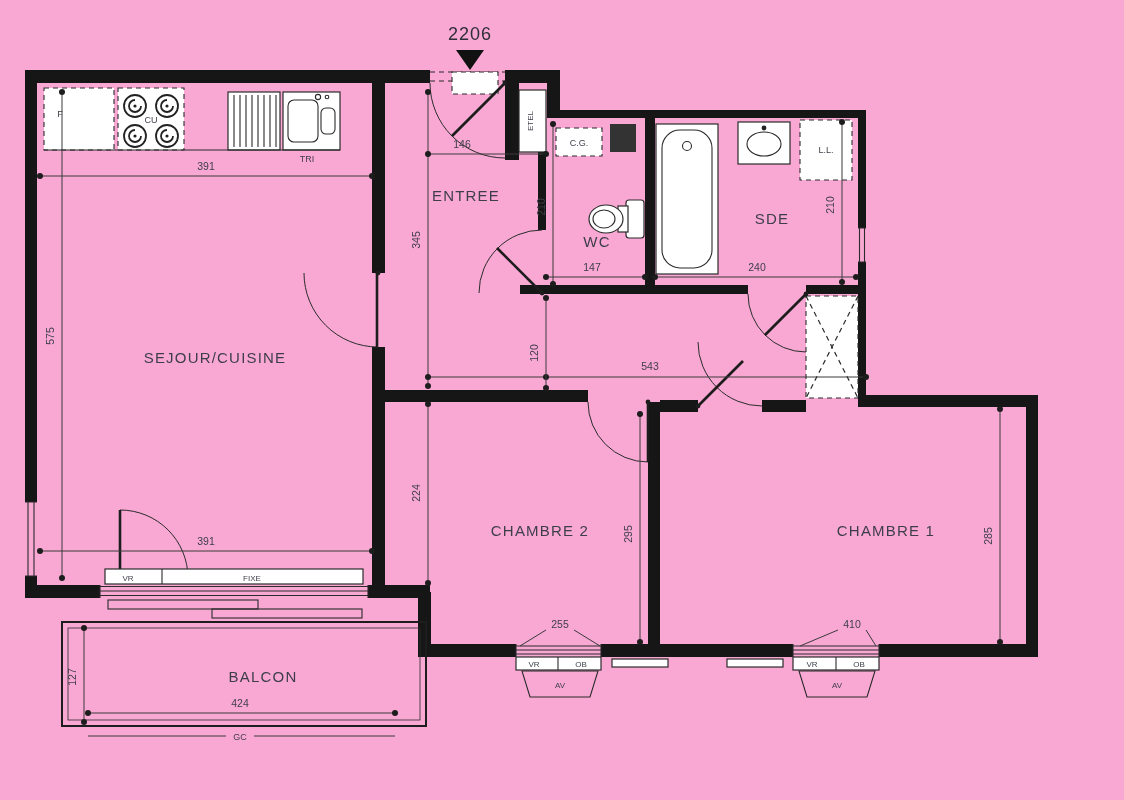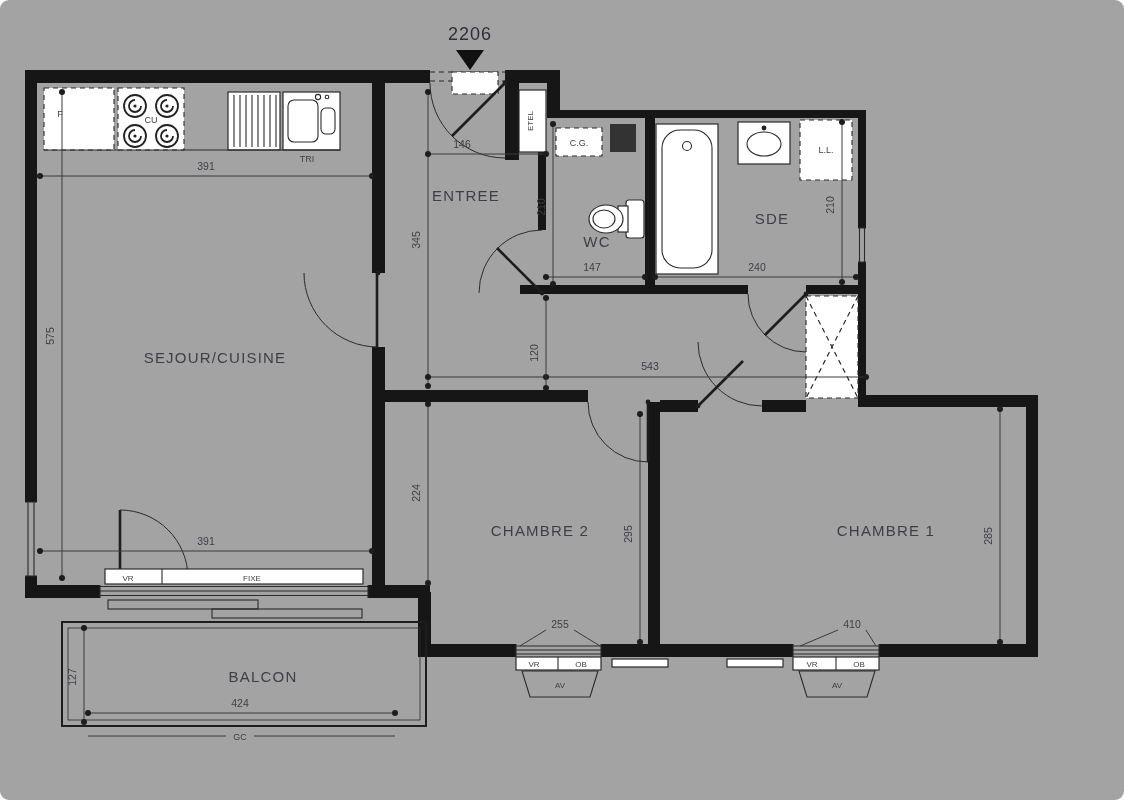--- a/index.html
+++ b/index.html
@@ -1,16 +1,16 @@
 <!DOCTYPE html>
 <html><head>
 <meta charset="utf-8">
 <style>
   html,body{margin:0;padding:0;background:#ffffff;}
-  .stage{position:relative;width:1124px;height:800px;background:#a3a3a3;overflow:hidden;border-radius:9px;}
+  .stage{position:relative;width:1124px;height:800px;background:#f9a8d4;overflow:hidden;}
   svg text{font-family:"Liberation Sans", sans-serif;fill:#3e3e49;}
   .room{font-size:15px;letter-spacing:1.2px;}
   .unit{font-size:18px;letter-spacing:1px;fill:#2e2e38;}
   .dim{font-size:10.5px;}
   .sm{font-size:9px;}
   .xs{font-size:8px;}
   .wall{fill:#161616;stroke:none;}
   .thin{stroke:#2b2b2b;stroke-width:1.1;fill:none;}
   .fix{stroke:#2b2b2b;stroke-width:1.2;fill:#ffffff;}
   .dashbox{stroke:#2b2b2b;stroke-width:1.1;fill:#ffffff;stroke-dasharray:5 4;}

